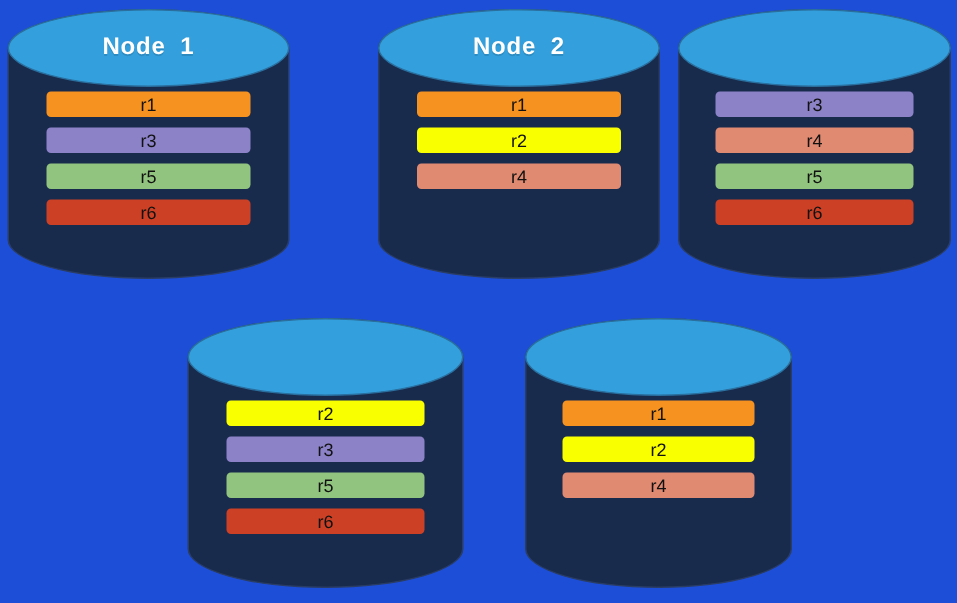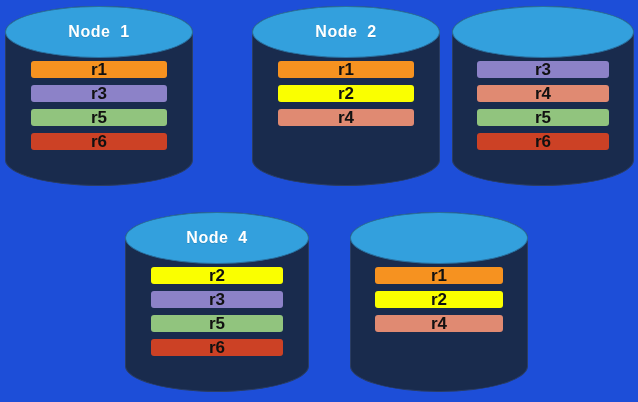--- a/index.html
+++ b/index.html
@@ -78,22 +78,22 @@
   }
 
   .replica {
     width: 72%;
     height: 17px;
     border-radius: 3px;
     margin-bottom: 7px;
     display: flex;
     align-items: center;
     justify-content: center;
-    font-size: 17px;
-    font-weight: bold;
+    font-size: 12px;
+    font-weight: normal;
     color: #111111;
     box-sizing: border-box;
     line-height: 1;
   }
   .replica:last-child { margin-bottom: 0; }
 </style>
 </head>
 <body>
 
 <div id="diagram" style="background: #1d4ed8;">
@@ -124,21 +124,20 @@
       <div class="replica-stack" style="top: 55px;">
         <div class="replica" style="background: rgb(140, 130, 200); color: rgb(17, 17, 17);">r3</div>
         <div class="replica" style="background: rgb(224, 138, 114); color: rgb(17, 17, 17);">r4</div>
         <div class="replica" style="background: rgb(145, 196, 126); color: rgb(17, 17, 17);">r5</div>
         <div class="replica" style="background: rgb(204, 65, 37); color: rgb(17, 17, 17);">r6</div>
       </div>
     </div>
     <div class="node" style="left: 125px; top: 212px; width: 184px; height: 180px;">
       <div class="cyl-body" style="background: rgb(25, 43, 77);"></div>
       <div class="cyl-top" style="background: rgb(51, 160, 221); border-color: rgb(42, 111, 158);"></div>
-      <div class="node-title" style="color: rgb(255, 255, 255);">Node  4</div>
       <div class="replica-stack" style="top: 55px;">
         <div class="replica" style="background: rgb(250, 255, 0); color: rgb(17, 17, 17);">r2</div>
         <div class="replica" style="background: rgb(140, 130, 200); color: rgb(17, 17, 17);">r3</div>
         <div class="replica" style="background: rgb(145, 196, 126); color: rgb(17, 17, 17);">r5</div>
         <div class="replica" style="background: rgb(204, 65, 37); color: rgb(17, 17, 17);">r6</div>
       </div>
     </div>
     <div class="node" style="left: 350px; top: 212px; width: 178px; height: 180px;">
       <div class="cyl-body" style="background: rgb(25, 43, 77);"></div>
       <div class="cyl-top" style="background: rgb(51, 160, 221); border-color: rgb(42, 111, 158);"></div>

